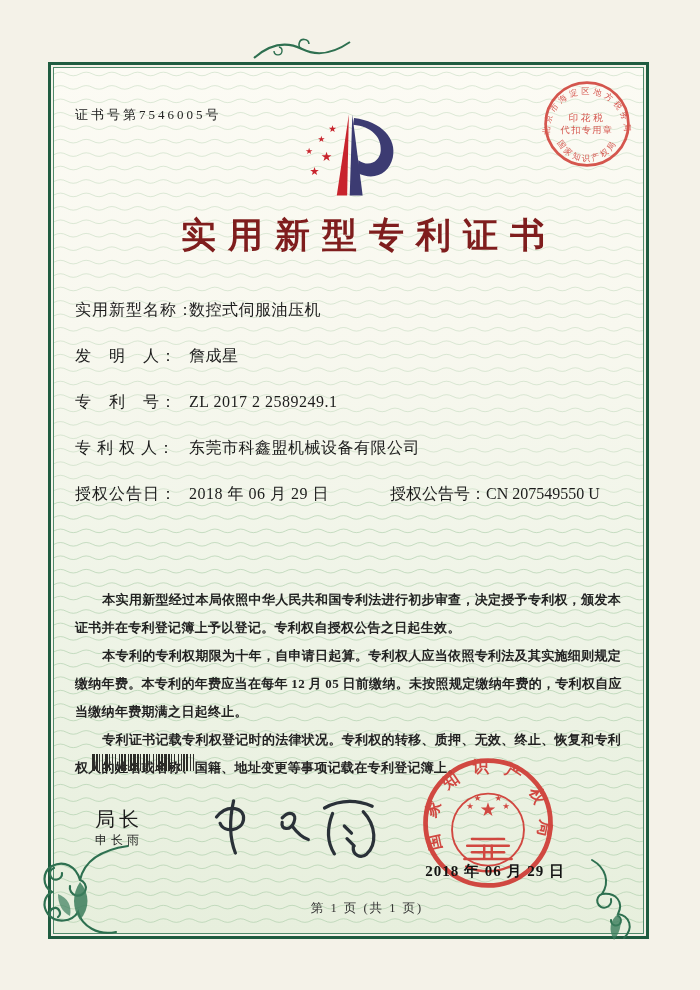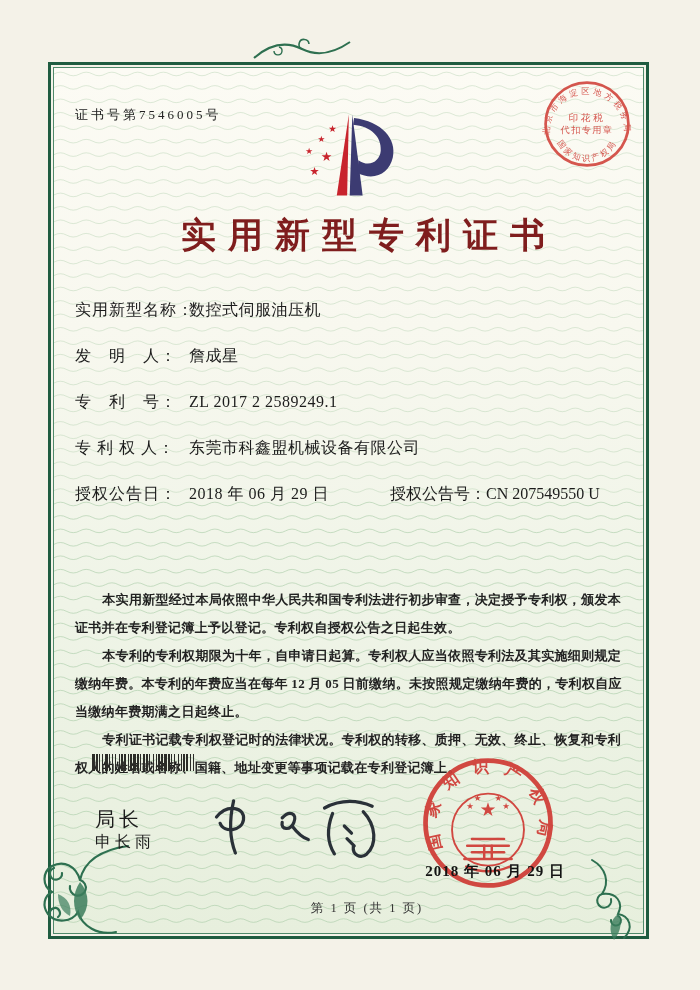--- a/index.html
+++ b/index.html
@@ -42,21 +42,21 @@
     position:absolute;left:75px;top:586px;width:556px;
     font-size:13px;line-height:28px;color:#222;font-weight:bold;
   }
   .paras p{margin:0;text-indent:2.1em;letter-spacing:0.3px;}
   .barcode{
     position:absolute;left:92px;top:754px;width:182px;height:17px;
     overflow:hidden;
   }
   .barcode .bar{position:absolute;top:0;height:100%;background:#2c2c28;}
   .sig-title{position:absolute;left:95px;top:806px;font-size:20px;letter-spacing:4px;}
-  .sig-name{position:absolute;left:95px;top:832px;font-size:16px;letter-spacing:4px;}
+  .sig-name{position:absolute;left:95px;top:832px;font-size:12px;letter-spacing:4px;}
   .sig-script{position:absolute;left:195px;top:790px;}
   .seal{position:absolute;left:417px;top:752px;z-index:3;}
   .seal-date{
     position:absolute;left:420px;top:862px;width:150px;text-align:center;
     font-size:15px;font-weight:700;letter-spacing:1px;color:#131313;z-index:4;
   }
   .tax-stamp{position:absolute;left:541px;top:78px;z-index:4;}
   .footer{
     position:absolute;left:49px;top:900px;width:636px;text-align:center;
     font-size:12.5px;letter-spacing:2px;color:#333;

